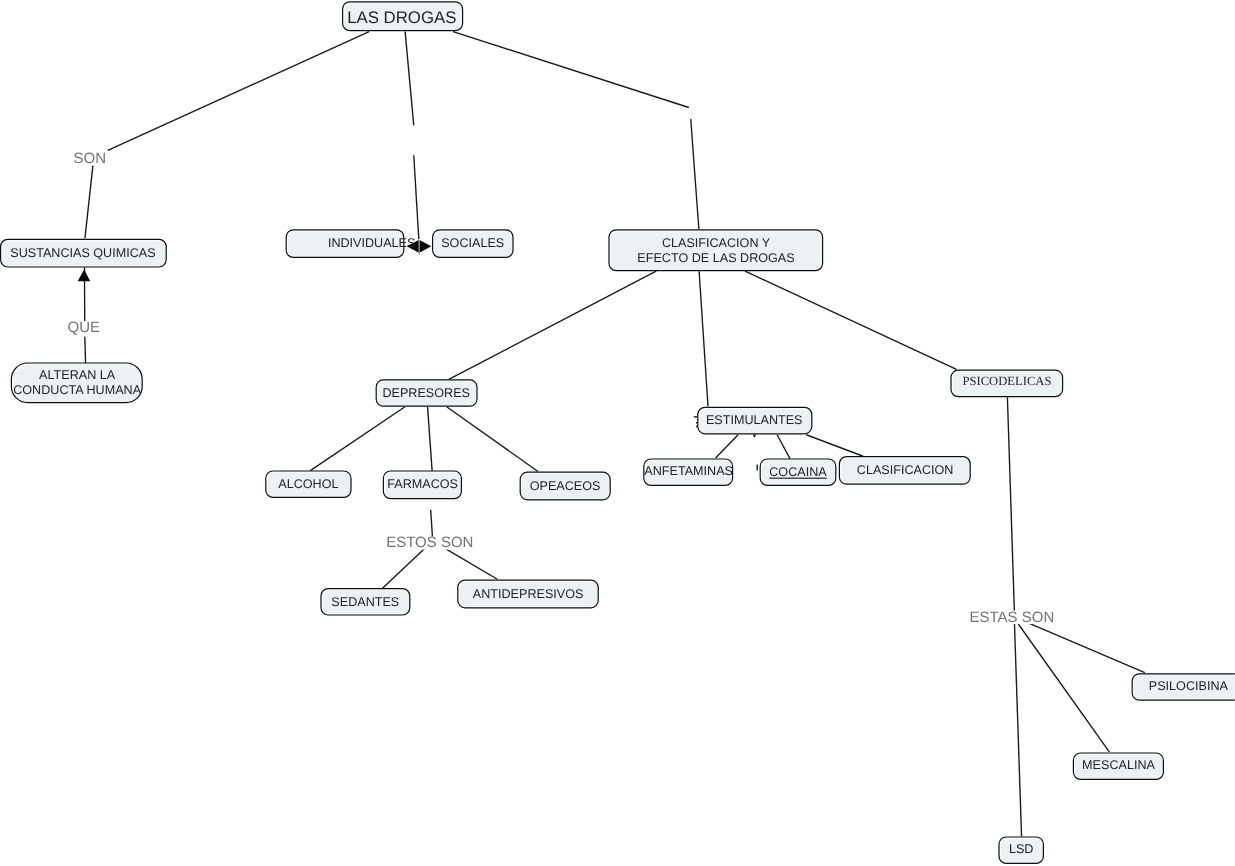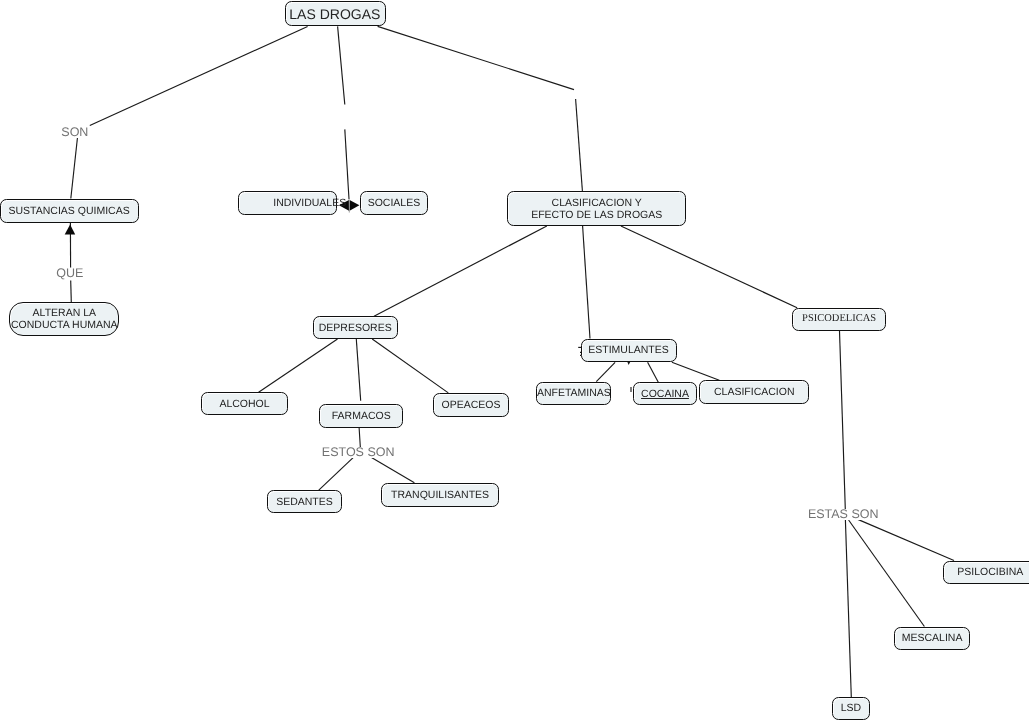--- a/index.html
+++ b/index.html
@@ -85,25 +85,25 @@
   <div class="node" style="left: -0.4px; top: 198.5px; width: 139px; height: 24.5px;">SUSTANCIAS QUIMICAS</div>
   <div class="node" style="left: 9.3px; top: 302px; width: 110px; height: 33.6px; border-radius: 14px;">ALTERAN LA
 CONDUCTA HUMANA</div>
   <div class="node" style="left: 238px; top: 190.9px; width: 99.4px; height: 24.3px; padding-left: 44px;">INDIVIDUALES</div>
   <div class="node" style="left: 360.3px; top: 191.2px; width: 67.3px; height: 24.1px;">SOCIALES</div>
   <div class="node" style="left: 507.2px; top: 191px; width: 179px; height: 35px;">CLASIFICACION Y
 EFECTO DE LAS DROGAS</div>
   <div class="node" style="left: 312.6px; top: 316.2px; width: 85.2px; height: 22.8px;">DEPRESORES</div>
   <div class="node" style="left: 580.5px; top: 338.5px; width: 96px; height: 23.8px;">ESTIMULANTES</div>
   <div class="node" style="left: 792.2px; top: 307.8px; width: 93.9px; height: 23.3px; font-family: Liberation Serif, serif;">PSICODELICAS</div>
-  <div class="node" style="left: 201px; top: 392.2px; width: 87px; height: 22.9px;">ALCOHOL</div>
-  <div class="node" style="left: 319.2px; top: 404px; width: 84px; height: 24.1px;">FARMACOS</div>
+  <div class="node" style="left: 221px; top: 392.2px; width: 72px; height: 22.9px;">ALCOHOL</div>
+  <div class="node" style="left: 319.2px; top: 392px; width: 66px; height: 24.1px;">FARMACOS</div>
   <div class="node" style="left: 433.2px; top: 392.9px; width: 75.5px; height: 24.3px;">OPEACEOS</div>
   <div class="node" style="left: 266.9px; top: 490.2px; width: 75.1px; height: 22.9px;">SEDANTES</div>
-  <div class="node" style="left: 381.1px; top: 482.7px; width: 118px; height: 24.3px;">TRANQUILISANTES</div>
+  <div class="node" style="left: 381.1px; top: 482.7px; width: 118px; height: 24.3px;">ANTIDEPRESIVOS</div>
   <div class="node" style="left: 536.4px; top: 381.7px; width: 75px; height: 23.3px;">ANFETAMINAS</div>
   <div class="node" style="left: 633.2px; top: 382.2px; width: 63.6px; height: 22.8px; text-decoration: underline;">COCAINA</div>
   <div class="node" style="left: 699.1px; top: 380.2px; width: 110.3px; height: 23.5px;">CLASIFICACION</div>
   <div class="node" style="left: 943.3px; top: 560.5px; width: 94px; height: 23.8px;">PSILOCIBINA</div>
   <div class="node" style="left: 894.2px; top: 626.5px; width: 75.8px; height: 23.8px;">MESCALINA</div>
   <div class="node" style="left: 832.4px; top: 697px; width: 37.2px; height: 22.8px;">LSD</div>
 
   <div class="lbl" style="left: 60.3px; top: 126.7px;">SON</div>
   <div class="lbl" style="left: 55.3px; top: 267.6px;">QUE</div>
   <div class="lbl" style="left: 320.8px; top: 446.9px;">ESTOS SON</div>

